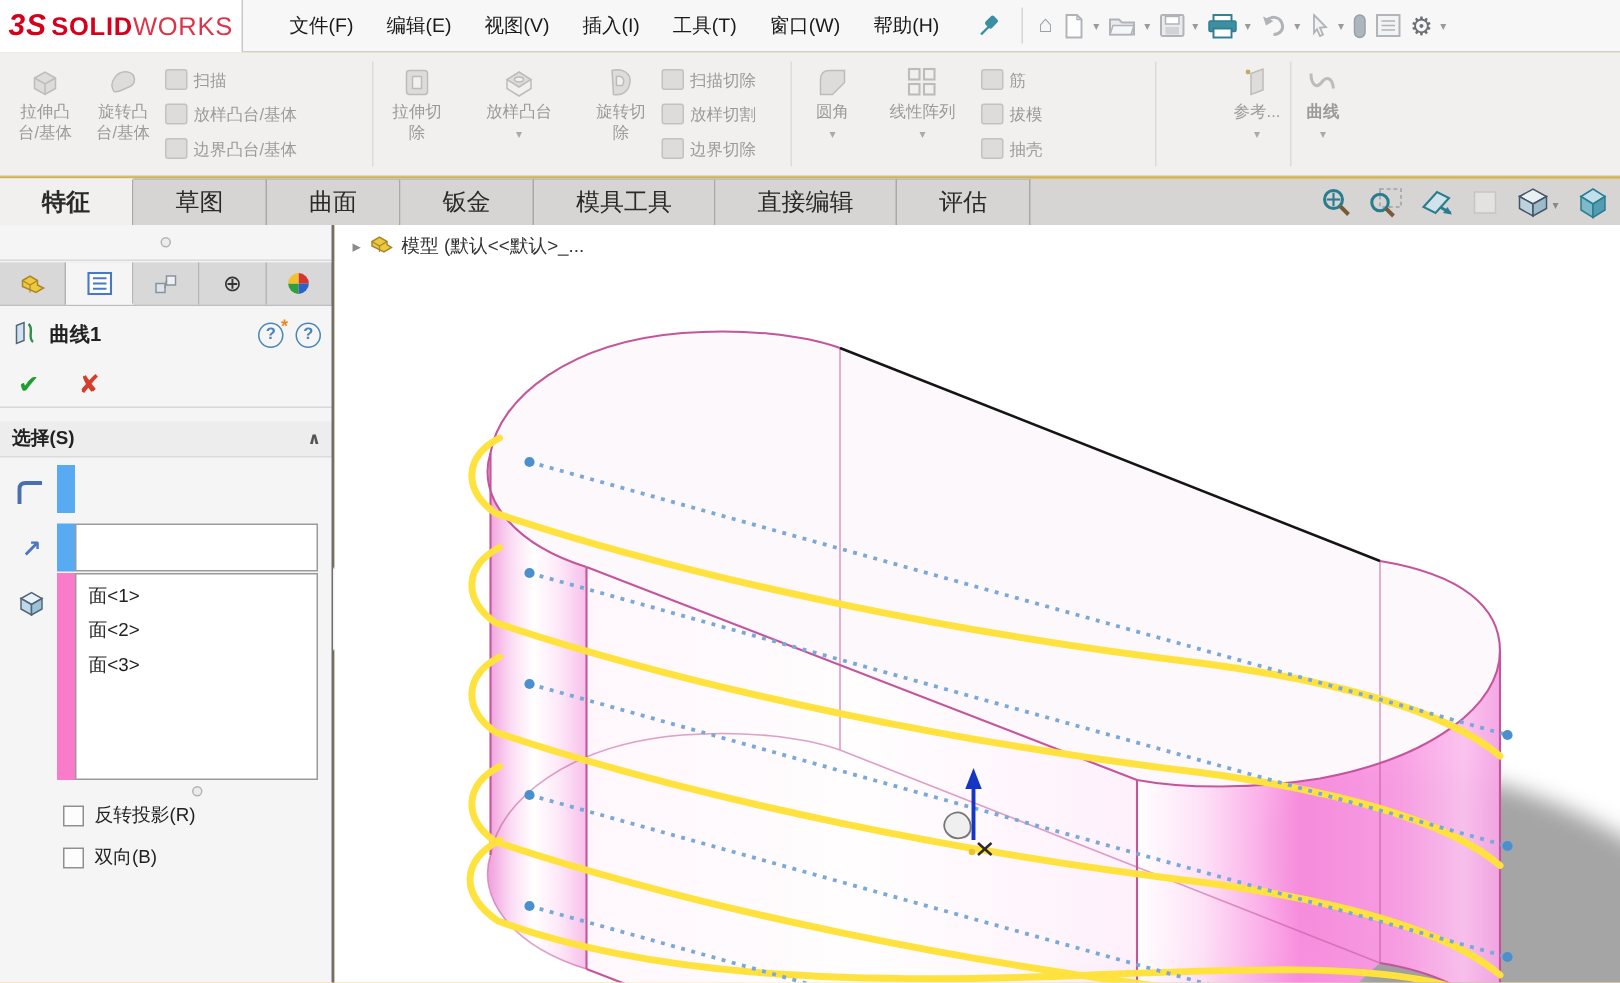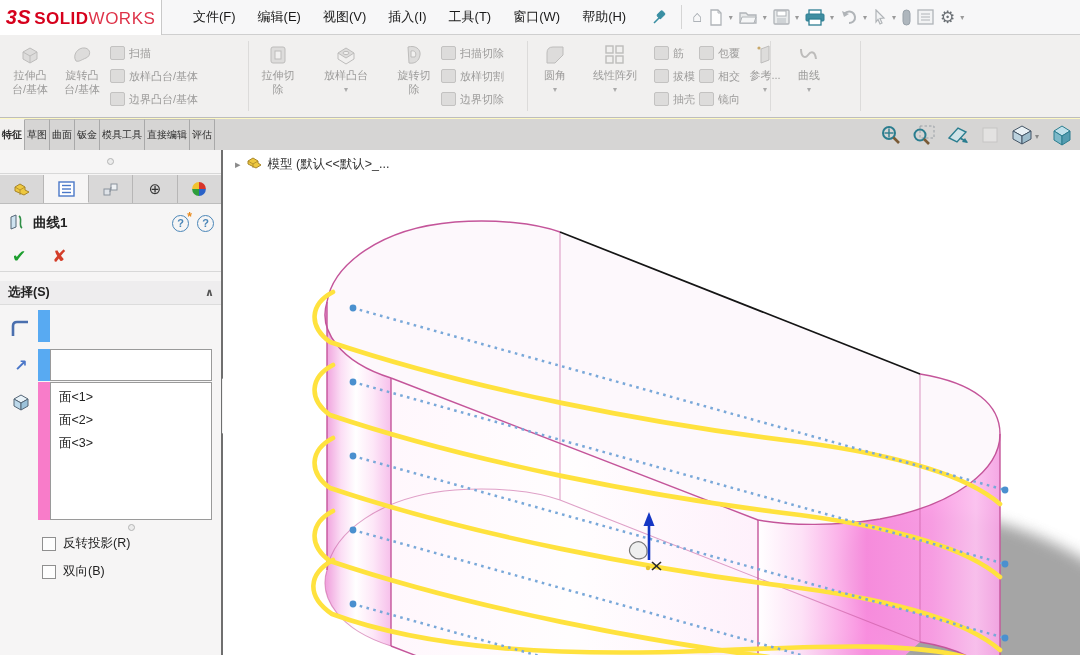--- a/index.html
+++ b/index.html
@@ -1,18 +1,18 @@
 <!DOCTYPE html>
 <html><head>
 <meta charset="utf-8">
 <style>
   * { margin:0; padding:0; box-sizing:border-box; }
   html,body { width:1080px; height:655px; overflow:hidden; }
   body { font-family:"Liberation Sans","DejaVu Sans",sans-serif; font-size:13px; color:#222; background:#fff; }
-  #root { position:absolute; left:0; top:0; width:1080px; height:655px; background:#fef9c3; }
+  #root { position:absolute; left:0; top:0; width:1080px; height:655px; background:#eab308; }
 
   
   .menubar { position:absolute; left:0; top:0; width:1080px; height:35px; background:#f7f7f8; border-bottom:1px solid #cfcfcf; display:flex; align-items:center; }
   .logobox { width:162px; height:35px; background:#fff; border-right:1px solid #c9c9c9; display:flex; align-items:center; justify-content:center; }
   .logo { color:#d6001c; font-size:17px; letter-spacing:.5px; white-space:nowrap; }
   .logo .mark { font-style:italic; font-weight:bold; font-size:20px; margin-right:3px; }
   .logo .b { font-weight:bold; }
   .logo .w { font-weight:normal; opacity:.8; }
   .menu-items { display:flex; align-items:center; margin-left:20px; }
   .menu-item { padding:7px 11px; color:#1a1a1a; cursor:default; }
@@ -33,21 +33,21 @@
   .blabel { font-size:11px; line-height:1.25; color:#9c9b9a; text-align:center; }
   .bcaret { font-size:8px; color:#aaa; margin-top:2px; }
   .stackcol { display:flex; flex-direction:column; justify-content:space-between; padding:8px 2px; height:82px; }
   .srow { display:flex; align-items:center; gap:4px; height:20px; }
   .srow .slabel { font-size:11px; color:#9c9b9a; white-space:nowrap; }
   .sic { width:15px; height:14px; background:#dddcdb; border:1px solid #c3c2c1; border-radius:2px; }
   .i3d .blabel { color:#3c3c3c; font-size:12.5px; }
 
   
   .tabbar { position:absolute; left:0; top:119px; width:1080px; height:31px; background:#d6d5d4; display:flex; align-items:stretch; }
-  .tab { padding:0 2px; display:flex; align-items:center; font-size:10px; color:#2a2a2a; background:#d6d5d4; border-right:1px solid #a9a9a9; border-top:1px solid #bdbdbd; cursor:default; white-space:nowrap; }
+  .tab { padding:0 28px; display:flex; align-items:center; font-size:16px; color:#2a2a2a; background:#d6d5d4; border-right:1px solid #a9a9a9; border-top:1px solid #bdbdbd; cursor:default; white-space:nowrap; }
   .tab.active { background:#f1f0ef; border-top:1px solid #f1f0ef; font-weight:bold; }
   .viewtools { position:absolute; right:6px; top:119px; height:31px; display:flex; align-items:center; gap:10px; }
   .vt { display:flex; align-items:center; }
 
   
   .panel { position:absolute; left:0; top:150px; width:222px; height:505px; background:#f6f5f5; }
   .divider { position:absolute; left:221px; top:150px; width:2px; height:505px; background:#6f6f6f; }
   .panel-topstrip { position:absolute; left:0; top:0; width:222px; height:24px; border-bottom:1px solid #d8d8d8; }
   .dot-handle { width:7px; height:7px; border-radius:50%; background:#ececec; border:1px solid #b4b4b4; }
   .dh-top { position:absolute; left:107px; top:8px; }
@@ -293,49 +293,35 @@
           </div>
         <div class="srow">
             <span class="sic"></span>
             <span class="slabel">拔模</span>
           </div>
         <div class="srow">
             <span class="sic"></span>
             <span class="slabel">抽壳</span>
           </div>
       </div>
-      <div class="stackcol">
-        <div class="srow">
-            <span class="sic"></span>
-            <span class="slabel">包覆</span>
-          </div>
-        <div class="srow">
-            <span class="sic"></span>
-            <span class="slabel">相交</span>
-          </div>
-        <div class="srow">
-            <span class="sic"></span>
-            <span class="slabel">镜向</span>
-          </div>
-      </div>
     </div>
     <div class="gsep" style="left:770px;"></div>
 
-    <div class="rgroup" style="left:741px;">
+    <div class="rgroup" style="left:814px;">
       <div class="bigbtn" style="width:48px;">
         <span class="ric">
             <svg width="24" height="24" viewBox="0 0 24 24">
               <path d="M8,6 L16,3 L16,17 L8,20 z" fill="#dddcdb" stroke="#bdbcbb"></path>
               <circle cx="6" cy="5" r="1.6" fill="#c8a869"></circle>
             </svg>
           </span>
         <span class="blabel">参考...</span>
         <span class="bcaret">▾</span>
       </div>
-      <div class="bigbtn" style="width:40px;">
+      <div class="bigbtn" style="width:40px;font-weight:bold;">
         <span class="ric">
             <svg width="24" height="24" viewBox="0 0 24 24">
               <path d="M4,6 C4,14 8,16 11,12 C14,8 18,8 19,16" fill="none" stroke="#bdbcbb" stroke-width="2"></path>
             </svg>
           </span>
         <span class="blabel">曲线</span>
         <span class="bcaret">▾</span>
       </div>
     </div>
     <div class="gsep" style="left:860px;"></div>

